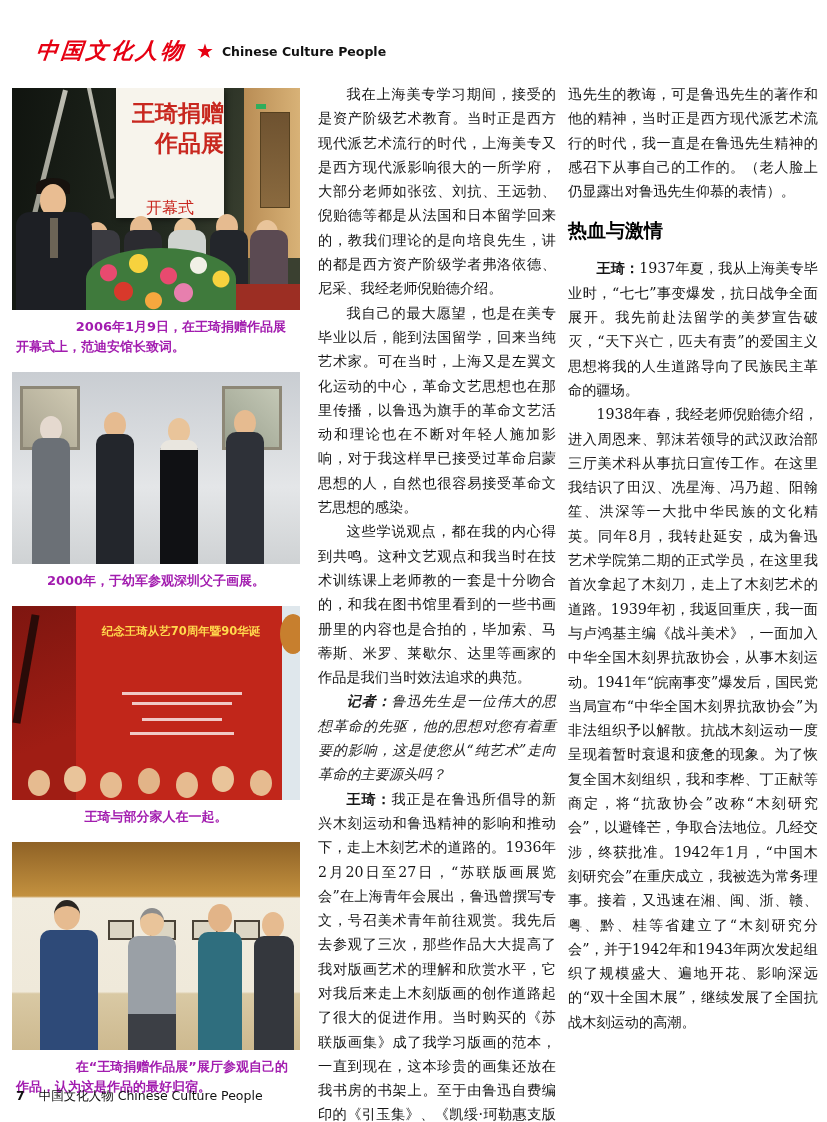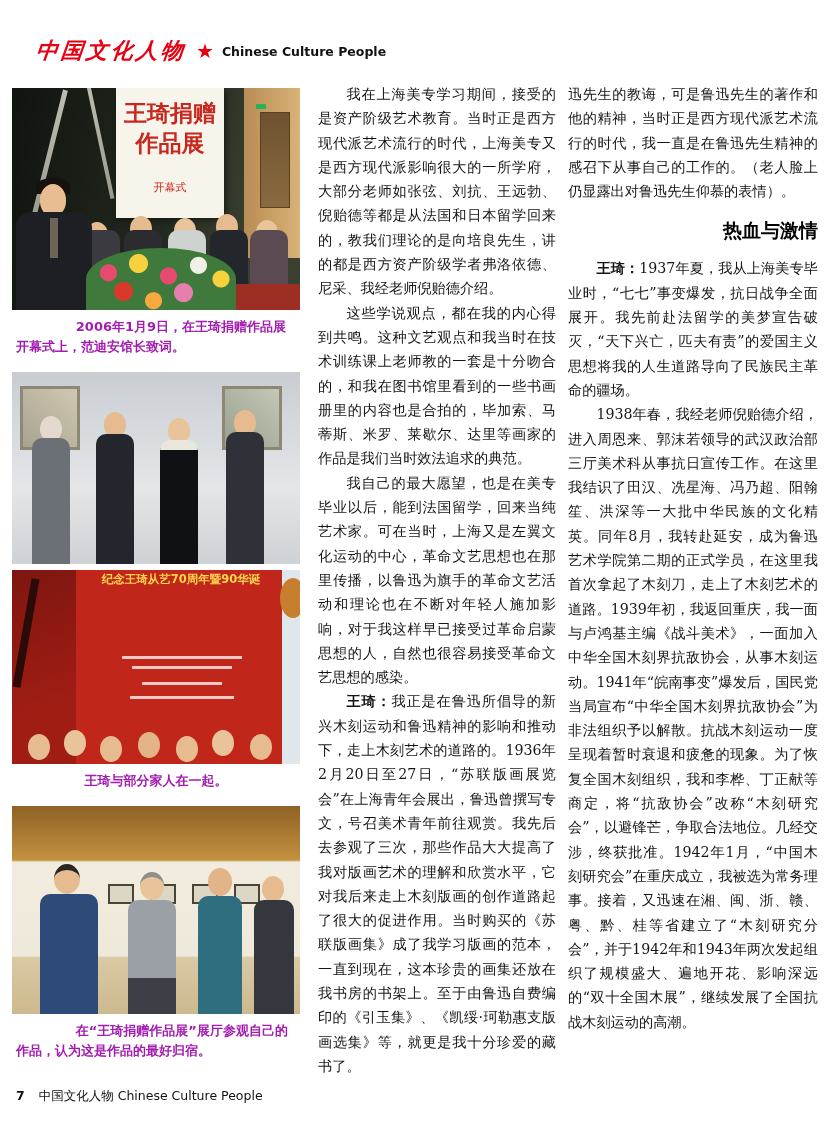--- a/index.html
+++ b/index.html
@@ -27,21 +27,21 @@
   .right-col { position:absolute; left:568px; top:82px; width:250px; }
   .para {
     font-size:14.2px; line-height:24.3px; text-align:justify; text-indent:2em;
     color:#151515;
   }
   .para.noindent { text-indent:0; }
   .para.reporter { font-style:italic; color:#222; }
   .speaker { font-weight:bold; }
   .section-heading {
     font-family:"DejaVu Sans","Liberation Sans",sans-serif;
-    font-size:19px; font-weight:bold; color:#000; text-align:right;
+    font-size:19px; font-weight:bold; color:#000; text-align:left;
     margin:15px 0 12px;
   }
   
   .figure { margin-bottom:6px; }
   .photo { position:relative; width:288px; overflow:hidden; background:#777; }
   .caption {
     font-family:"DejaVu Sans","Liberation Sans",sans-serif;
     font-size:13px; line-height:20px; font-weight:bold; color:#a21caf;
     margin:7px 4px 15px;
   }
@@ -55,22 +55,22 @@
   .b3 { left:140px; top:0; width:3px; height:100px; transform:rotate(20deg); }
   .wall-right { position:absolute; right:0; top:0; width:56px; height:170px;
     background:linear-gradient(90deg,#b98d55,#d8b277); }
   .door { position:absolute; right:10px; top:24px; width:30px; height:96px;
     background:linear-gradient(#6e5230,#8a6a3f); border:1px solid #55401f; }
   .exit-sign { position:absolute; right:34px; top:16px; width:10px; height:5px; background:#2fae5c; }
   .banner1 { position:absolute; left:104px; top:0; width:108px; height:130px;
     background:#f7f4ec; text-align:center; padding-top:10px;
     box-shadow:2px 2px 6px rgba(0,0,0,.45); }
   .banner1 .big { color:#c8271f; font-weight:bold; font-size:23px; line-height:30px;
-    font-family:"DejaVu Serif","Liberation Serif",serif; }
-  .banner1 .small { color:#c8271f; font-size:11px; margin-top:22px; }
+    font-family:"DejaVu Serif","Liberation Serif",serif;text-align:right; }
+  .banner1 .small { color:#c8271f; font-size:16px; margin-top:40px; }
   .audience { position:absolute; left:70px; top:118px; width:218px; height:70px; }
   .speaker-man { position:absolute; left:0; top:90px; width:82px; height:132px; }
   .speaker-man .face { position:absolute; left:28px; top:6px; width:26px; height:32px;
     border-radius:50% 50% 45% 45%; background:#e9bd92; }
   .speaker-man .hair { position:absolute; left:24px; top:0; width:34px; height:16px;
     border-radius:50% 50% 0 0; background:#17120e; }
   .speaker-man .suit { position:absolute; left:4px; top:34px; width:76px; height:98px;
     border-radius:14px 16px 0 0; background:#1d1f24; }
   .speaker-man .tie { position:absolute; left:38px; top:40px; width:8px; height:40px; background:#6c6456; }
   .flowers { position:absolute; left:74px; bottom:0; width:150px; height:62px; border-radius:50% 50% 0 0;
@@ -94,21 +94,21 @@
   .ph { position:absolute; width:22px; height:26px; border-radius:50%; background:#e6bb90; }
   .pb { position:absolute; top:24px; width:38px; height:120px; border-radius:10px 10px 0 0; }
   
   .photo3 { height:194px; background:#c1261a; }
   .poster-left { position:absolute; left:0; top:0; width:64px; height:194px;
     background:linear-gradient(160deg,#7e1610 0%,#a01d14 70%);}
   .poster-tree { position:absolute; left:10px; top:8px; width:8px; height:110px;
     background:#2a0b08; transform:rotate(10deg); }
   .sky-right { position:absolute; right:0; top:0; width:18px; height:194px; background:#dfe7ec; }
   .autumn { position:absolute; right:-6px; top:8px; width:26px; height:40px; border-radius:50%; background:#c77f2e; }
-  .banner3-top { position:absolute; left:74px; top:2px; width:190px; text-align:center;
+  .banner3-top { position:absolute; left:74px; top:18px; width:190px; text-align:center;
     color:#ffd84d; font-weight:bold; font-size:11.5px;
     font-family:"DejaVu Sans","Liberation Sans",sans-serif; }
   .banner3-main { position:absolute; left:70px; top:40px; width:198px; text-align:center;
     color:#fff; font-weight:bold; font-size:23px; letter-spacing:1px;
     font-family:"DejaVu Sans","Liberation Sans",sans-serif; }
   .fineline { position:absolute; background:rgba(255,255,255,.75); height:3px; }
   .heads-row { position:absolute; left:0; bottom:0; width:100%; height:34px; }
   
   .photo4 { height:208px; background:linear-gradient(#8f6226 0%,#c3913f 26%,#f1ecdf 27%,#efe9da 72%,#d9c9a4 73%,#cdb98f 100%); }
   .frame { position:absolute; top:78px; width:26px; height:20px; background:#dcd6c4; border:2px solid #4a4337; }
@@ -173,20 +173,21 @@
         <div class="painting p2b"></div>
         <div class="ph" style="left:28px;top:44px;background:#e5d9cf"></div>
         <div class="pb" style="left:20px;top:66px;height:126px;background:#6b7076"></div>
         <div class="ph" style="left:92px;top:40px"></div>
         <div class="pb" style="left:84px;top:62px;height:130px;background:#23262c"></div>
         <div class="ph" style="left:156px;top:46px;background:#e9c49a"></div>
         <div class="pb" style="left:148px;top:68px;height:124px;background:#101114;border-top:10px solid #e9e6df"></div>
         <div class="ph" style="left:222px;top:38px"></div>
         <div class="pb" style="left:214px;top:60px;height:132px;background:#2e3138"></div>
       </div>
+      <div class="caption center">2000年，于幼军参观深圳父子画展。</div>
     </div>
 
     <div class="figure">
       <div class="photo photo3">
         <div class="poster-left">
           <div class="poster-tree"></div>
         </div>
         <div class="sky-right"></div>
         <div class="autumn"></div>
         <div class="banner3-top">纪念王琦从艺70周年暨90华诞</div>
@@ -222,22 +223,23 @@
         <div class="ph" style="left:250px;top:70px;width:22px;height:26px;background:#e6bb90"></div>
         <div class="pb" style="left:242px;top:94px;width:40px;height:114px;background:#34373d"></div>
       </div>
       <div class="caption indent">在“王琦捐赠作品展”展厅参观自己的作品，认为这是作品的最好归宿。</div>
     </div>
 
   </div>
 
   <div class="mid-col" id="col1">
       <p class="para normal">我在上海美专学习期间，接受的是资产阶级艺术教育。当时正是西方现代派艺术流行的时代，上海美专又是西方现代派影响很大的一所学府，大部分老师如张弦、刘抗、王远勃、倪贻德等都是从法国和日本留学回来的，教我们理论的是向培良先生，讲的都是西方资产阶级学者弗洛依德、尼采、我经老师倪贻德介绍。</p>
+      <p class="para normal">我自己的最大愿望，也是在美专毕业以后，能到法国留学，回来当纯艺术家。可在当时，上海又是左翼文化运动的中心，革命文艺思想也在那里传播，以鲁迅为旗手的革命文艺活动和理论也在不断对年轻人施加影响，对于我这样早已接受过革命启蒙思想的人，自然也很容易接受革命文艺思想的感染。</p>
       <p class="para normal">这些学说观点，都在我的内心得到共鸣。这种文艺观点和我当时在技术训练课上老师教的一套是十分吻合的，和我在图书馆里看到的一些书画册里的内容也是合拍的，毕加索、马蒂斯、米罗、莱歇尔、达里等画家的作品是我们当时效法追求的典范。</p>
-      <p class="para normal">我自己的最大愿望，也是在美专毕业以后，能到法国留学，回来当纯艺术家。可在当时，上海又是左翼文化运动的中心，革命文艺思想也在那里传播，以鲁迅为旗手的革命文艺活动和理论也在不断对年轻人施加影响，对于我这样早已接受过革命启蒙思想的人，自然也很容易接受革命文艺思想的感染。</p>
+      <p class="para reporter"><span class="speaker">记者：</span>鲁迅先生是一位伟大的思想革命的先驱，他的思想对您有着重要的影响，这是使您从“纯艺术”走向革命的主要源头吗？</p>
       <p class="para wang"><span class="speaker">王琦：</span>我正是在鲁迅所倡导的新兴木刻运动和鲁迅精神的影响和推动下，走上木刻艺术的道路的。1936年2月20日至27日，“苏联版画展览会”在上海青年会展出，鲁迅曾撰写专文，号召美术青年前往观赏。我先后去参观了三次，那些作品大大提高了我对版画艺术的理解和欣赏水平，它对我后来走上木刻版画的创作道路起了很大的促进作用。当时购买的《苏联版画集》成了我学习版画的范本，一直到现在，这本珍贵的画集还放在我书房的书架上。至于由鲁迅自费编印的《引玉集》、《凯绥·珂勒惠支版画选集》等，就更是我十分珍爱的藏书了。</p>
     </div>
 
   <div class="right-col" id="col2">
       <p class="para normal noindent">迅先生的教诲，可是鲁迅先生的著作和他的精神，当时正是西方现代派艺术流行的时代，我一直是在鲁迅先生精神的感召下从事自己的工作的。（老人脸上仍显露出对鲁迅先生仰慕的表情）。</p>
       <h2 class="section-heading">热血与激情</h2>
       <p class="para wang"><span class="speaker">王琦：</span>1937年夏，我从上海美专毕业时，“七七”事变爆发，抗日战争全面展开。我先前赴法留学的美梦宣告破灭，“天下兴亡，匹夫有责”的爱国主义思想将我的人生道路导向了民族民主革命的疆场。</p>
       <p class="para normal">1938年春，我经老师倪贻德介绍，进入周恩来、郭沫若领导的武汉政治部三厅美术科从事抗日宣传工作。在这里我结识了田汉、冼星海、冯乃超、阳翰笙、洪深等一大批中华民族的文化精英。同年8月，我转赴延安，成为鲁迅艺术学院第二期的正式学员，在这里我首次拿起了木刻刀，走上了木刻艺术的道路。1939年初，我返回重庆，我一面与卢鸿基主编《战斗美术》，一面加入中华全国木刻界抗敌协会，从事木刻运动。1941年“皖南事变”爆发后，国民党当局宣布“中华全国木刻界抗敌协会”为非法组织予以解散。抗战木刻运动一度呈现着暂时衰退和疲惫的现象。为了恢复全国木刻组织，我和李桦、丁正献等商定，将“抗敌协会”改称“木刻研究会”，以避锋芒，争取合法地位。几经交涉，终获批准。1942年1月，“中国木刻研究会”在重庆成立，我被选为常务理事。接着，又迅速在湘、闽、浙、赣、粤、黔、桂等省建立了“木刻研究分会”，并于1942年和1943年两次发起组织了规模盛大、遍地开花、影响深远的“双十全国木展”，继续发展了全国抗战木刻运动的高潮。</p>
     </div>
 

